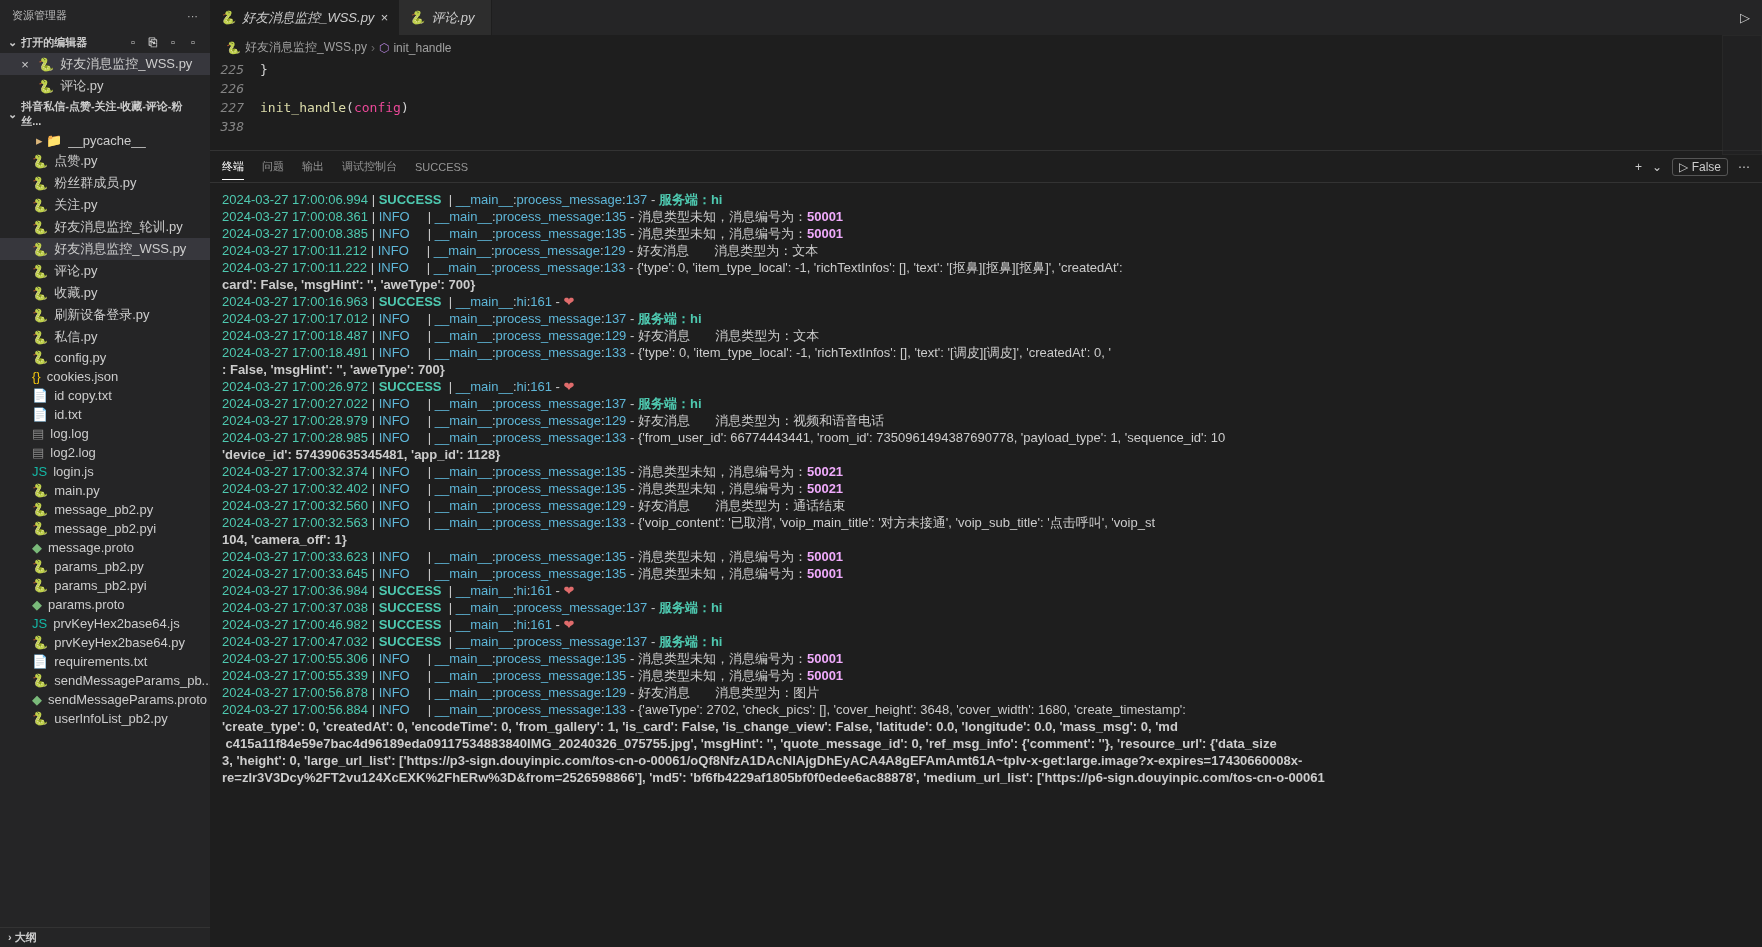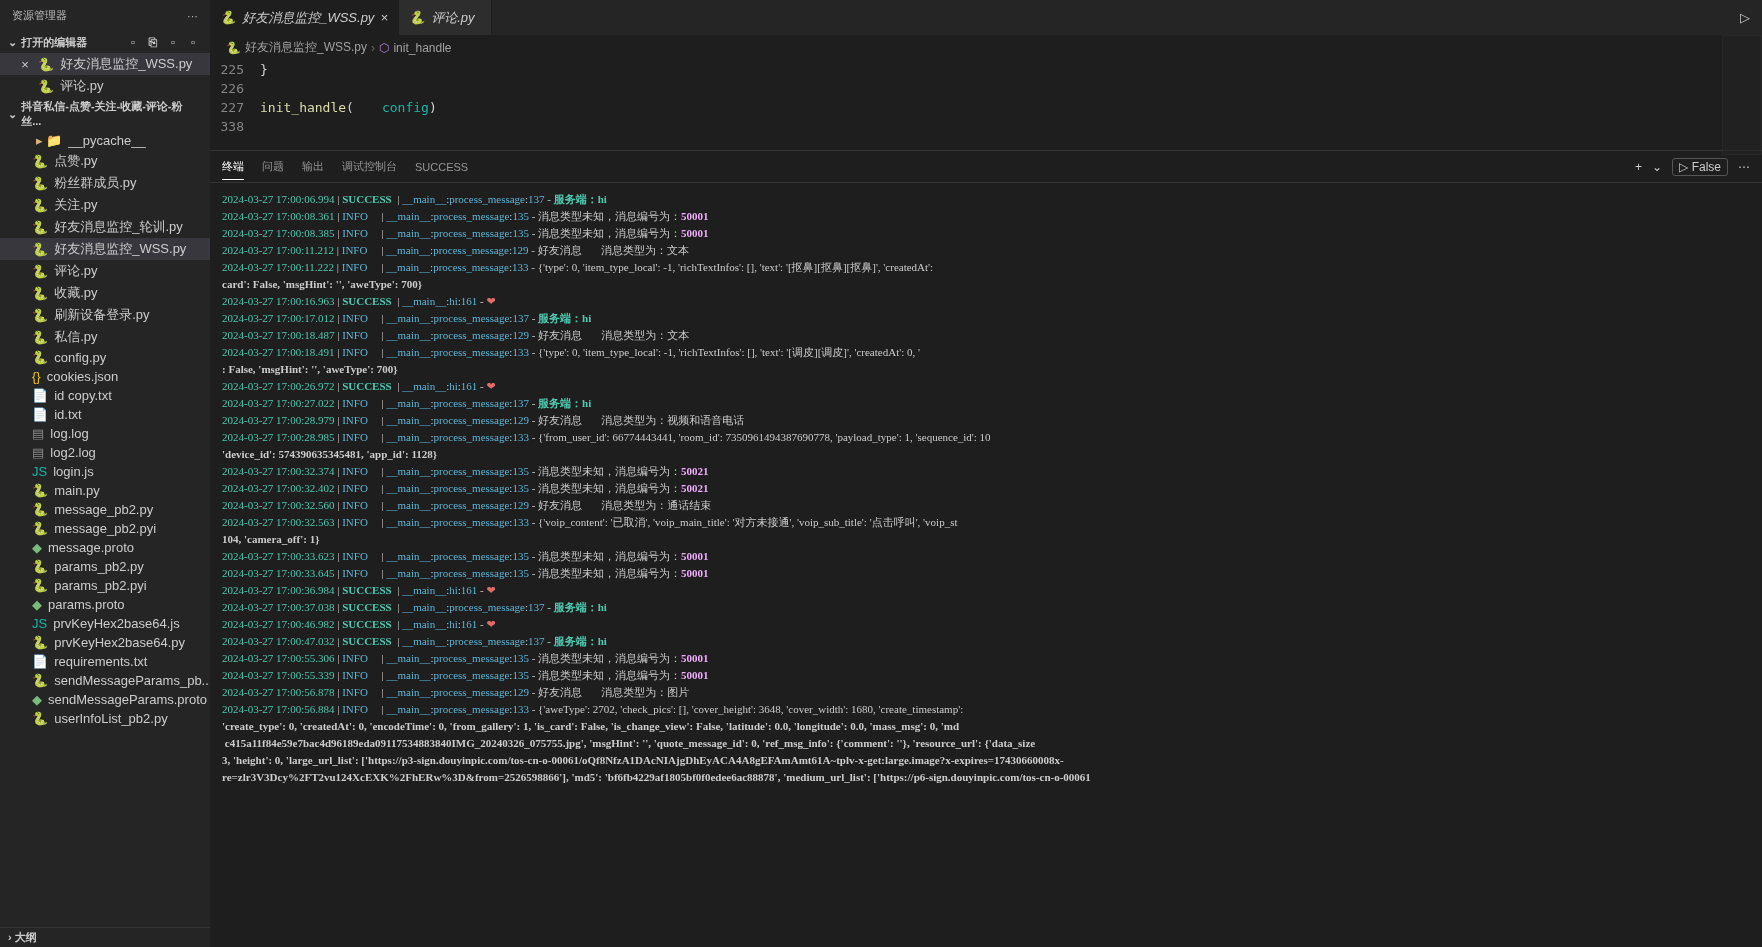--- a/index.html
+++ b/index.html
@@ -27,31 +27,31 @@
 .chevron { color: #ccc; }
 .editor-area { flex: 1; display: flex; flex-direction: column; background: #1e1e1e; min-width: 0; }
 .tabs { display: flex; background: #252526; height: 35px; align-items: stretch; }
 .tab { display: flex; align-items: center; padding: 0 10px; gap: 6px; background: #2d2d2d; border-right: 1px solid #1e1e1e; cursor: pointer; font-size: 13px; font-style: italic; }
 .tab.active { background: #1e1e1e; }
 .tab-close { color: #ccc; }
 .run-icon { margin-left: auto; padding: 0 12px; display: flex; align-items: center; color: #ccc; }
 .breadcrumb { padding: 4px 16px; font-size: 12px; color: #a0a0a0; display: flex; align-items: center; gap: 4px; }
 .bc-sep { color: #666; }
 .code-area { display: flex; font-family: Consolas, monospace; font-size: 13px; padding-left: 0; position: relative; }
-.gutter { width: 50px; text-align: right; color: #858585; padding-right: 16px; line-height: 19px; }
+.gutter { width: 50px; text-align: right; color: #858585; padding-right: 16px; line-height: 19px; font-style: italic; }
 .code-lines { line-height: 19px; color: #d4d4d4; }
 .code-kw { color: #dcdcaa; }
-.code-var { color: #14b8a6; margin-left: 28px; }
+.code-var { color: #ec4899; }
 .minimap { position: absolute; right: 0; top: 35px; width: 40px; height: 120px; background: #252526; opacity: 0.5; border: 1px solid #333; }
 .terminal-panel { flex: 1; display: flex; flex-direction: column; border-top: 1px solid #333; min-height: 0; }
 .terminal-tabs { display: flex; padding: 0 12px; border-bottom: 1px solid #333; align-items: center; height: 32px; gap: 18px; font-size: 11px; }
 .term-tab { color: #969696; cursor: pointer; padding: 5px 0; }
 .term-tab.active { color: #fff; border-bottom: 1px solid #fff; }
 .term-right { margin-left: auto; display: flex; align-items: center; gap: 10px; color: #ccc; font-size: 12px; }
-.terminal-output { flex: 1; overflow: auto; padding: 8px 12px; font-family: Liberation Serif, serif; font-size: 11px; line-height: 17px; white-space: pre; color: #cccccc; }
+.terminal-output { flex: 1; overflow: auto; padding: 8px 12px; font-family: Liberation Sans, sans-serif; font-size: 13px; line-height: 17px; white-space: pre; color: #cccccc; }
 .log-ts { color: #4ec9b0; }
 .log-success { color: #4ec9b0; font-weight: bold; }
 .log-info { color: #5eb6d8; text-align: right; }
 .log-pipe { color: #ccc; }
 .log-mod { color: #5eb6d8; }
 .log-func { color: #5eb6d8; }
 .log-num { color: #5eb6d8; }
 .log-server { color: #4ec9b0; font-weight: bold; }
 .log-msg { color: #ccc; }
 .log-msgnum { color: #f0abfc; font-weight: bold; }

